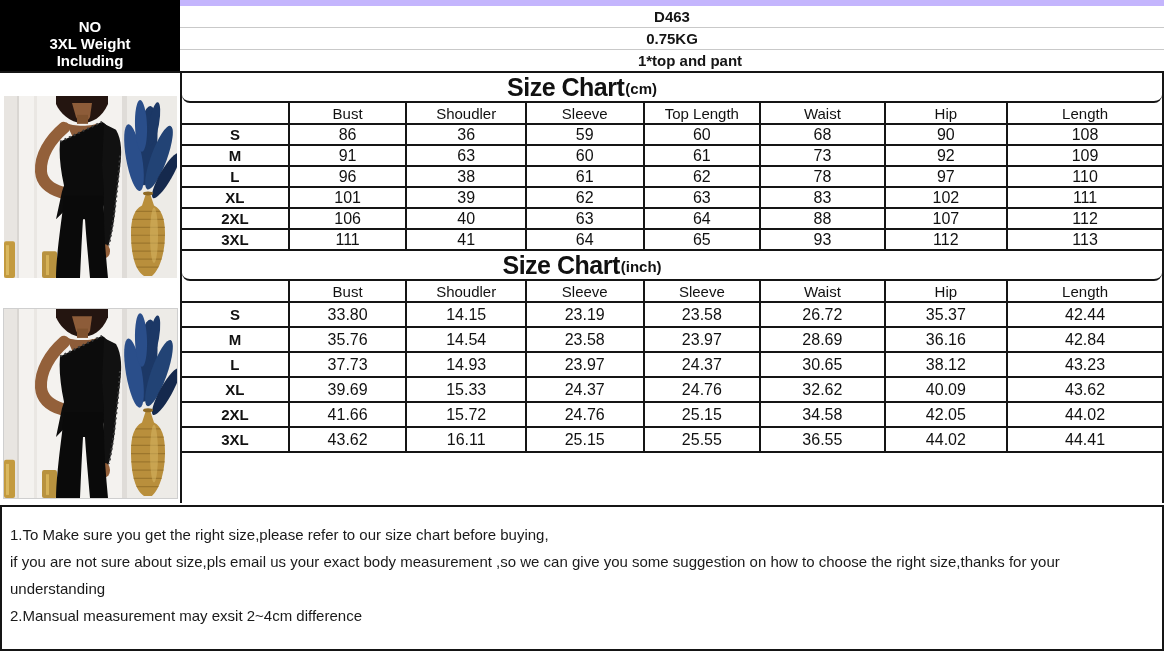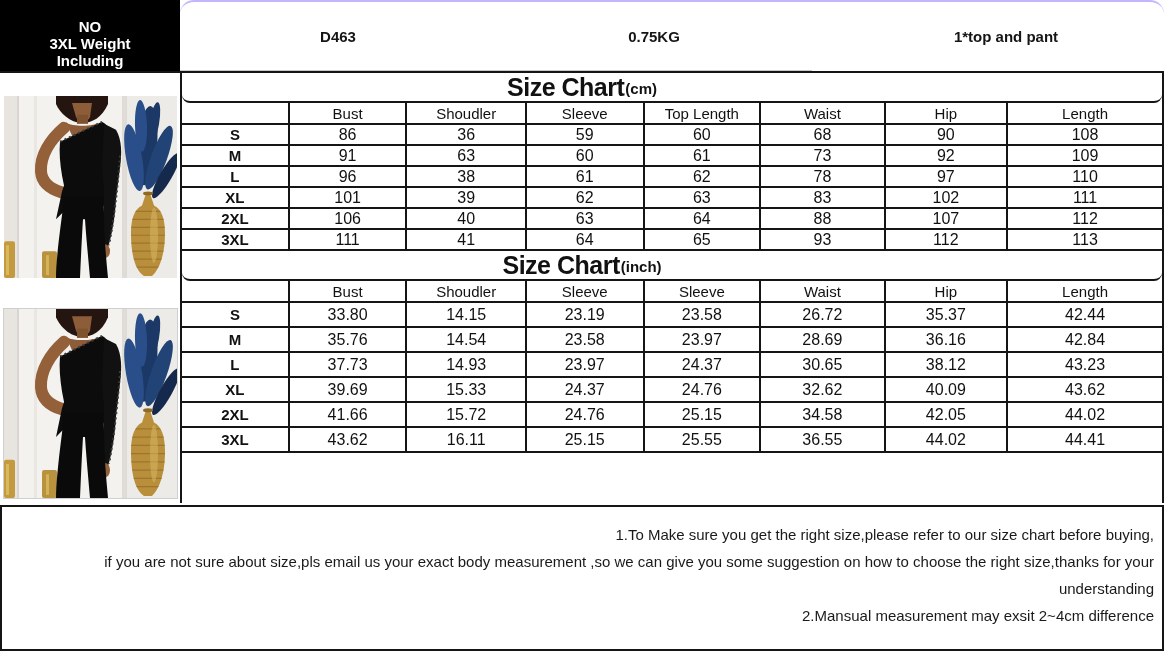--- a/index.html
+++ b/index.html
@@ -8,21 +8,21 @@
     width:1164px; height:657px; position:relative; overflow:hidden;
     background:#fff; color:#111;
     font-family:"Liberation Sans", sans-serif;
   }
   
   .top-header { display:flex; height:73px; border-bottom:2px solid #151515; }
   .top-left-box {
     width:180px; background:#000; color:#fff; font-weight:bold; font-size:15px;
     display:flex; flex-direction:column; justify-content:space-around; text-align:center; padding:18px 0;
   }
-  .top-right { flex:1; display:flex; flex-direction:row; border-top:2px solid #c4b5fd;border-radius:14px; }
+  .top-right { flex:1; display:flex; flex-direction:column; border-top:6px solid #c4b5fd; }
   .top-right-row {
     flex:1; display:flex; align-items:center; justify-content:center;
     font-weight:bold; font-size:15px; color:#151515; border-bottom:1px solid #c9c9c9;
   }
   .top-right-row:last-child { border-bottom:none;padding-left:36px; }
   
   .middle { display:flex; height:430px; }
   .photo-col { width:180px; padding-top:23px; display:flex; flex-direction:column; align-items:center; gap:30px; }
   .photo { line-height:0; }
   .photo-2 { border:1px solid #cfcfcf; }
@@ -40,21 +40,21 @@
   .cm-table td { height:21px; }
   .inch-table td { height:25px; }
   .size-cell { font-weight:bold; font-size:15px; }
   table tr:first-child th { border-top:none; }
   th:first-child, td:first-child { border-left:none; }
   th:last-child, td:last-child { border-right:none;margin-top:15px; }
   
   .notes {
     position:absolute; left:0; top:505px; width:1164px; height:146px;
     border:2px solid #151515; padding:14px 8px 0 8px;
-    font-size:15px; color:#1a1a1a;text-align:right;
+    font-size:15px; color:#1a1a1a;
   }
   .note-line { line-height:27px; white-space:nowrap; overflow:hidden; }
 </style>
 </head>
 <body>
 
 <svg width="0" height="0" style="position:absolute">
   <defs>
     <symbol id="product-photo" viewBox="0 0 173 183" preserveAspectRatio="none">
       <rect width="173" height="183" fill="#f4f2ef"></rect>

